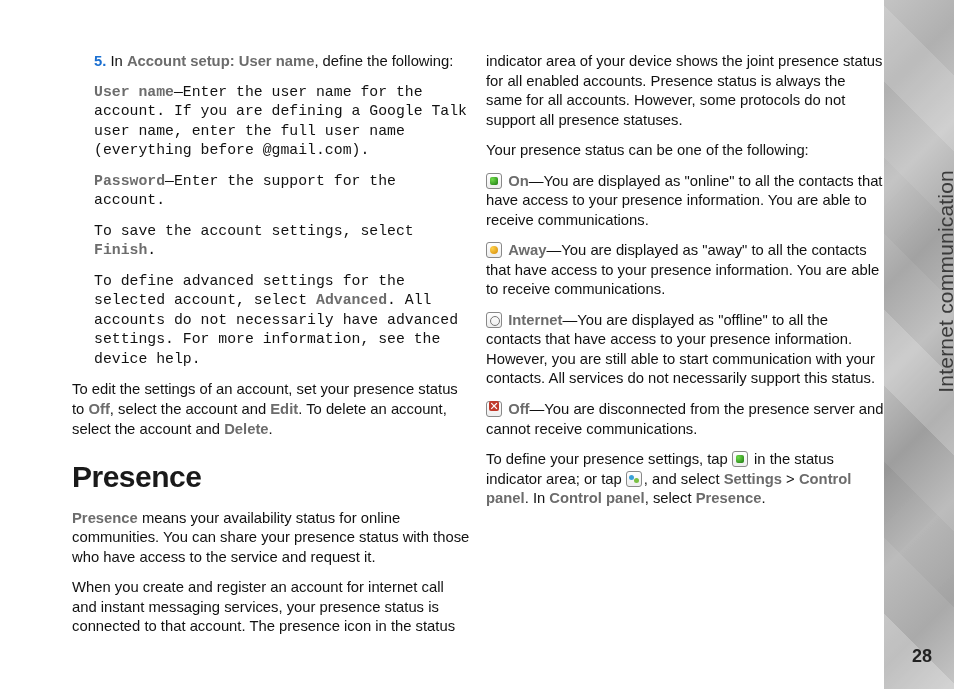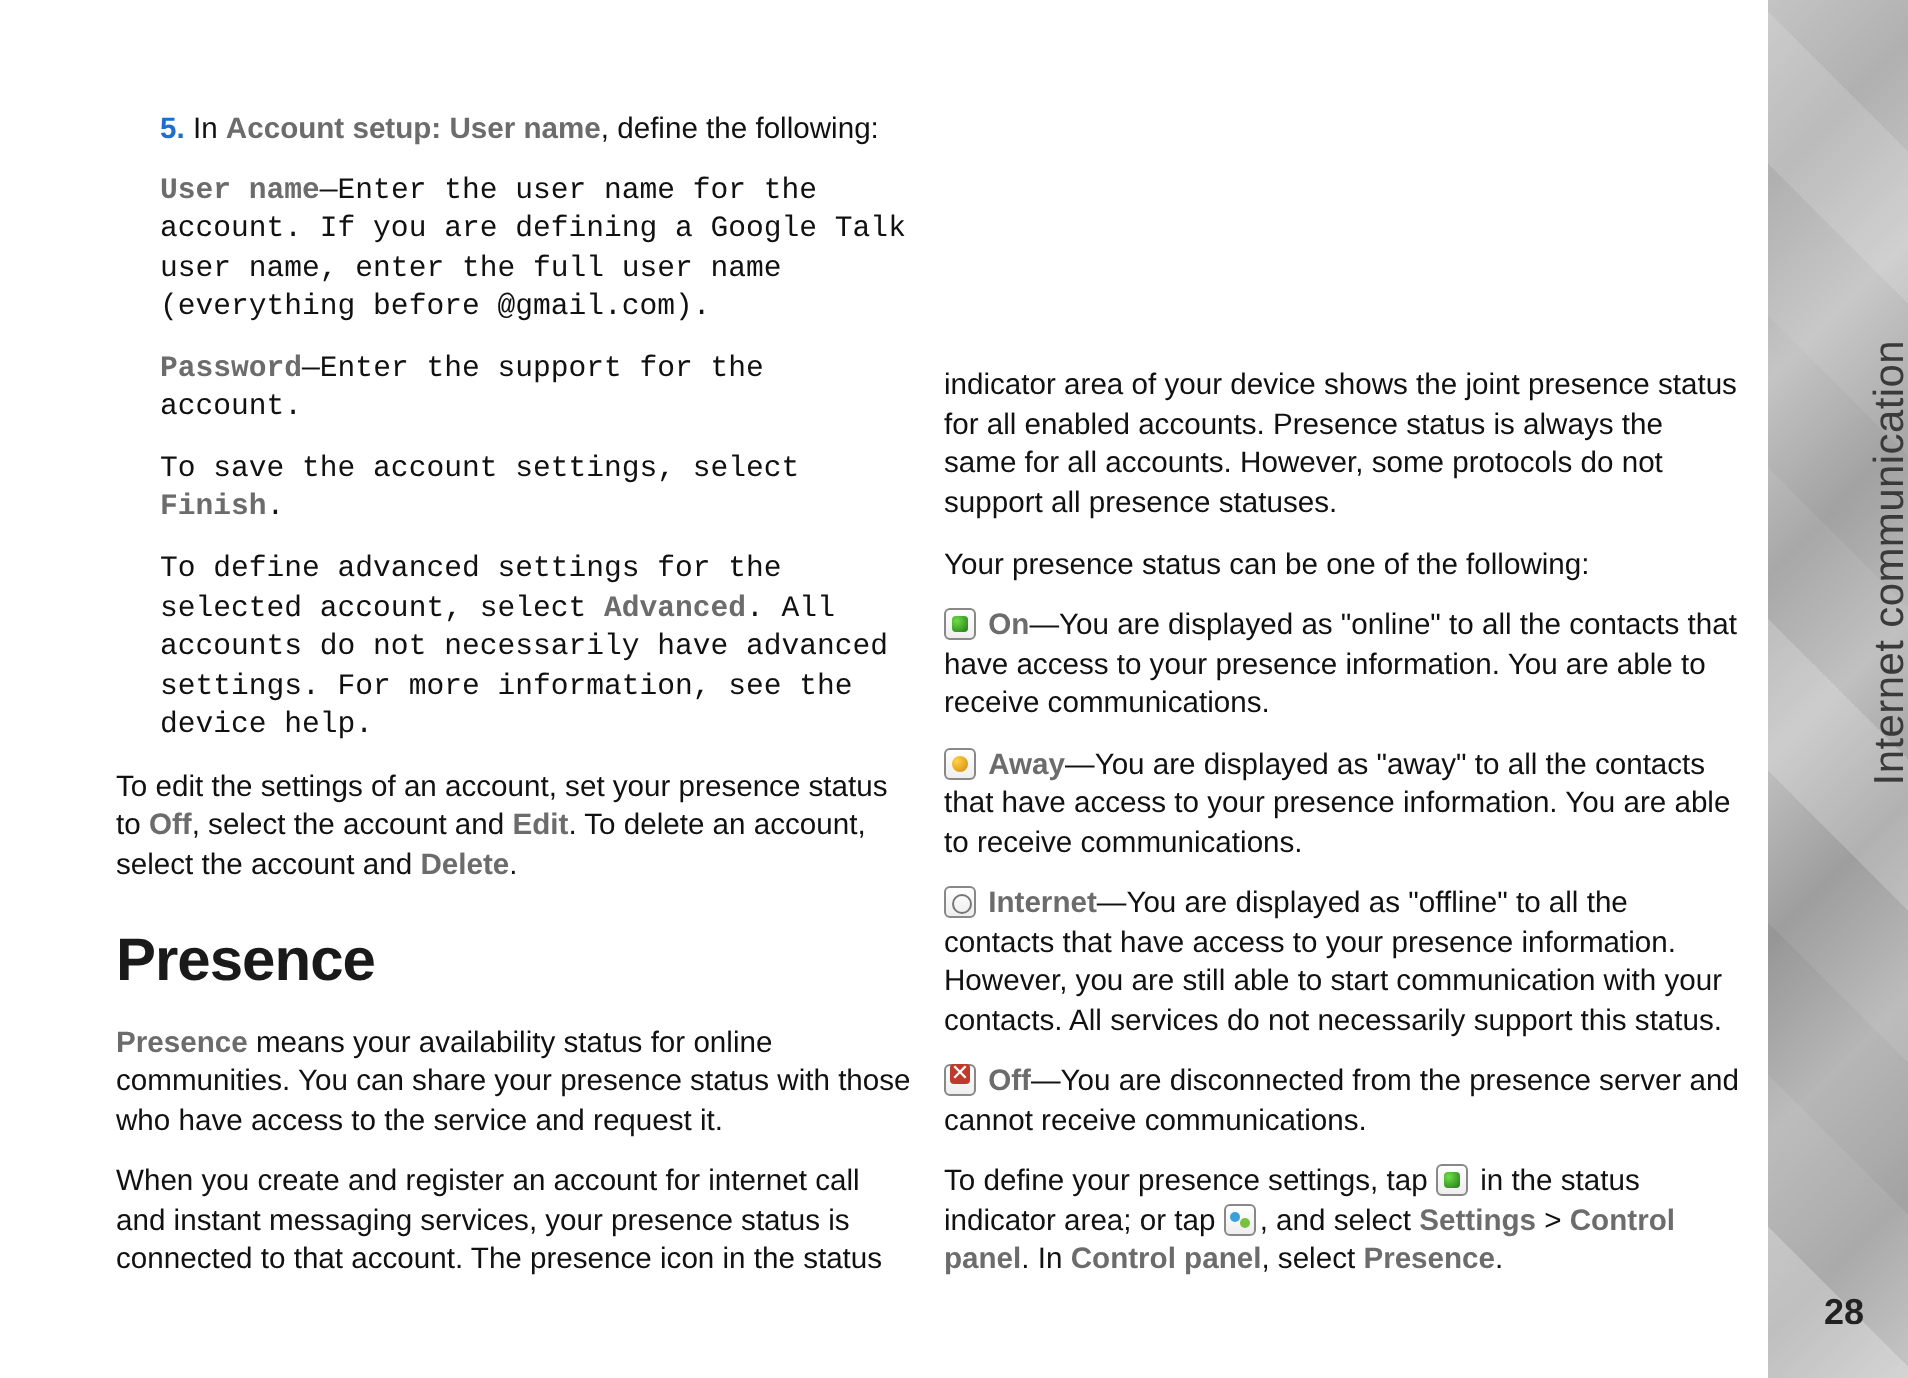--- a/index.html
+++ b/index.html
@@ -41,27 +41,26 @@
     position: absolute;
     right: 22px;
     bottom: 22px;
     font-size: 18px;
     font-weight: bold;
     color: #222;
     margin-left: 16px;
   }
   .columns {
     position: absolute;
-    left: 58px;
+    left: 72px;
     top: 52px;
     width: 820px;
     height: 600px;
     display: flex;
     gap: 16px;
-    align-items: flex-end;
   }
   .col {
     width: 398px;
     font-size: 14.8px;
     line-height: 1.32;
     color: #111;
   }
   .col p { margin-bottom: 11px; }
   .num5 { color: #1a6fd1; font-weight: bold; }
   .bold-gray { color: #6c6c6c; font-weight: bold; }

